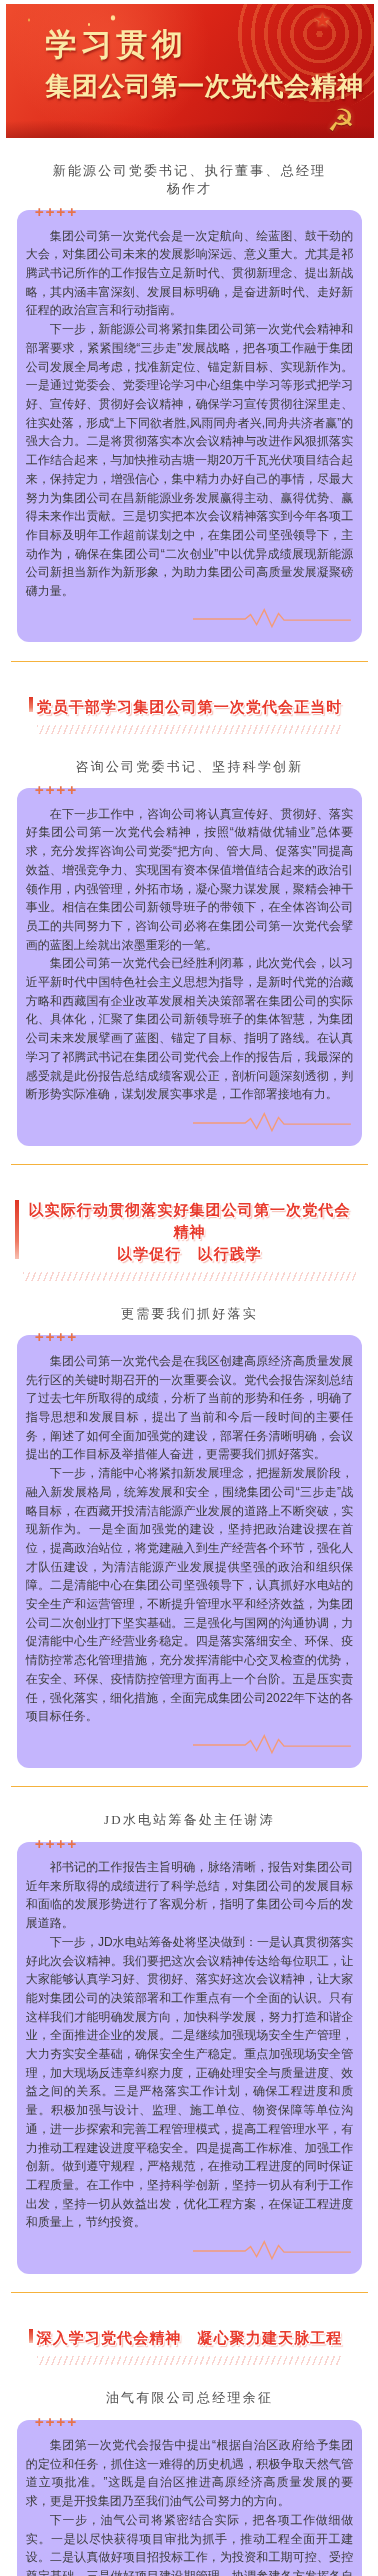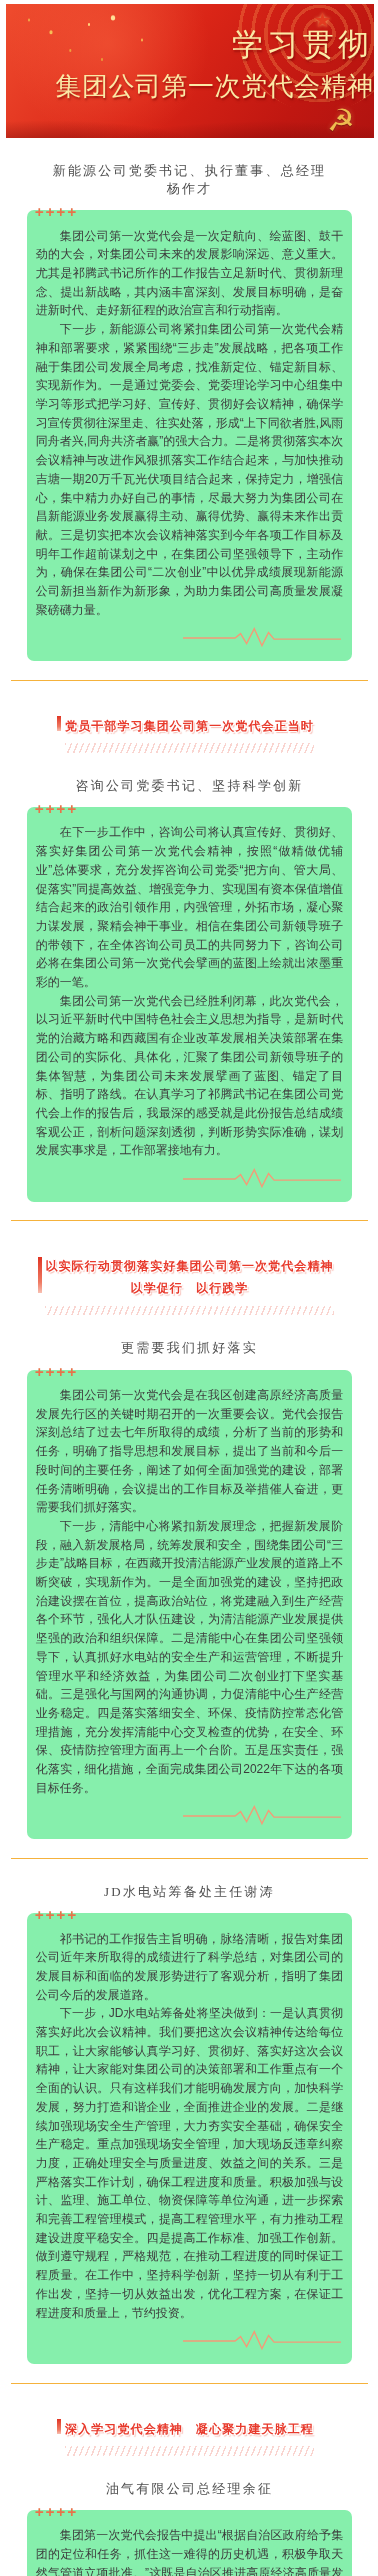--- a/index.html
+++ b/index.html
@@ -16,53 +16,53 @@
     text-shadow:0 0 3.3px rgba(255,200,120,.8);}
   .banner .sparkles{position:absolute;top:18.7px;left:82px;width:2.7px;height:2.7px;border-radius:50%;background:#ffd37a;
     box-shadow:-38px 7.7px 0 0.5px #f6bd56,-18.7px 26px 0 #ef9d3f,24px -6.6px 0 1.1px #ffe096,53px 15.4px 0 #f5b050,13px 35px 0 #e89838,-60px -4.4px 0 #f0a846;}
   .banner .waves{position:absolute;left:0;right:0;bottom:-6.6px;height:55px;
     background:
       radial-gradient(ellipse 230px 38px at 12% 100%, rgba(110,6,6,.55), rgba(110,6,6,0) 65%),
       radial-gradient(ellipse 285px 47px at 72% 112%, rgba(95,5,5,.5), rgba(95,5,5,0) 65%),
       radial-gradient(ellipse 351px 26px at 42% 122%, rgba(255,150,90,.30), rgba(255,150,90,0) 70%);}
   .banner .emblem{position:absolute;bottom:2.2px;right:18.7px;font-size:31px;line-height:1;color:#eebb4f;
     text-shadow:0 1.1px 1.6px rgba(90,0,0,.65),0 0 5.5px rgba(255,220,140,.35);}
-  .banner-title{position:relative;z-index:2;text-align:right;color:#fbe9a6;
-    font-family:"Liberation Serif",serif;font-weight:normal;
-    text-shadow:1.1px 1.6px 2.2px rgba(110,0,0,.55);}
+  .banner-title{position:relative;z-index:2;text-align:left;color:#fbe9a6;
+    font-family:"Liberation Serif",serif;font-weight:bold;
+    text-shadow:1.1px 1.6px 2.2px rgba(110,0,0,.55);padding-left:40px;}
   .banner-title .l1{padding-top:20px;font-size:31px;letter-spacing:4.4px;}
   .banner-title .l2{margin-top:3px;font-size:26px;letter-spacing:0.5px;}
 
   
   .speaker{margin-top:24px;text-align:center;font-family:"Liberation Serif",serif;
     color:#4f4f4f;font-size:13px;line-height:17.6px;letter-spacing:2.2px;}
   .speaker span{display:block;}
   .speaker span:empty{display:none;}
 
   
   .plus{position:relative;z-index:2;margin:6.6px 0 -10px 35px;
     color:#e8734a;font-weight:bold;font-size:14.3px;letter-spacing:2.2px;
     font-family:"DejaVu Sans Mono",monospace;}
 
   
-  .card{position:relative;margin:0 27px;background:#86efac;border-radius:7px;
+  .card{position:relative;margin:0 17px;background:#c4b5fd;border-radius:12px;
     padding:16.5px 8.8px 12px;}
   .card p{margin:0;text-indent:2em;font-size:12px;line-height:18.7px;color:#3c3c3c;
     text-align:justify;}
   .heartbeat{display:block;margin:7.7px 1.1px 0 auto;width:159px;height:22px;}
 
   
   .divider{margin:18.7px 11px 0;border:0;border-top:1.6px solid #f5b23c;}
 
   
   .red-header{position:relative;width:fit-content;max-width:333px;margin:34px auto 0;
     text-align:center;padding:0 6.6px;}
   .red-bar{position:absolute;left:-1.1px;top:1.1px;bottom:22px;width:3.8px;
     background:linear-gradient(180deg,#e03524 0%,#ef7a63 70%,#f8c0b2 100%);}
-  .hline{font-size:12px;line-height:22px;font-weight:bold;color:#e8392b;letter-spacing:1.1px;
+  .hline{font-size:15px;line-height:22px;font-weight:bold;color:#e8392b;letter-spacing:1.1px;
     text-shadow:0.8px 0.8px 0 #fff,-0.8px -0.8px 0 #fff,0.8px -0.8px 0 #fff,-0.8px 0.8px 0 #fff,1.6px 1.6px 1.1px rgba(235,100,80,.45);}
   .hline:empty{display:none;}
   .stripes{height:9.3px;margin-top:6.6px;
     background:repeating-linear-gradient(112deg, rgba(242,160,150,.45) 0 1.4px, rgba(255,255,255,0) 1.4px 5.5px);}
 </style>
 </head>
 <body>
 
 <div class="banner">
   <div class="rings"></div>

